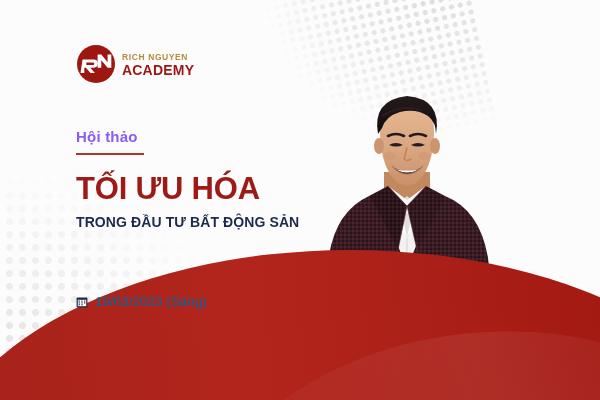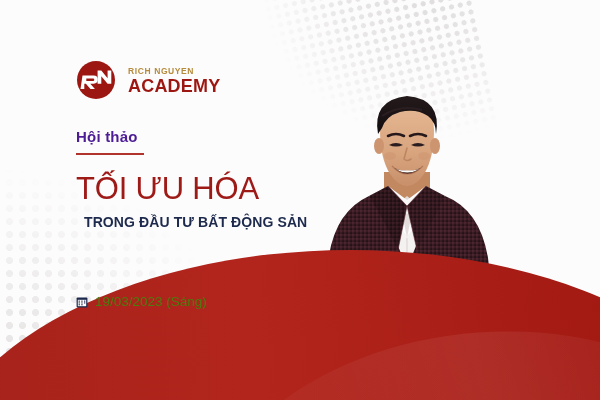--- a/index.html
+++ b/index.html
@@ -128,24 +128,24 @@
     border-radius: 50% 50% 0 0 / 70% 70% 0 0;
     transform: rotate(-4deg);
     pointer-events: none;
   }
 
   
 
   .logo {
     position: absolute;
     left: 76px;
-    top: 60px;
+    top: 44px;
     display: flex;
     align-items: center;
-    gap: 12px;
+    gap: 6px;
   }
 
   .logo-mark {
     width: 40px;
     height: 40px;
     flex: 0 0 auto;
   }
 
   .logo-words {
     display: flex;
@@ -156,89 +156,89 @@
 
   .logo-line1 {
     font-size: 8.5px;
     font-weight: bold;
     letter-spacing: .6px;
     color: #b58b3c;
     white-space: nowrap;
   }
 
   .logo-line2 {
-    font-size: 18px;
+    font-size: 14px;
     font-weight: bold;
     letter-spacing: .2px;
     color: #9c1712;
     white-space: nowrap;
     margin-top: 2px;
   }
 
   
 
   .copy {
     position: absolute;
     left: 76px;
     top: 128px;
     width: 300px;
   }
 
   .eyebrow {
     font-size: 15px;
     font-weight: bold;
-    color: #4c1d95;
+    color: #8b5cf6;
     letter-spacing: .2px;
     margin: 0;
   }
 
   .eyebrow-rule {
     width: 68px;
     height: 2px;
     background: #b0342c;
     margin: 8px 0 0 0;
   }
 
   .headline {
     margin: 16px 0 0 0;
     font-size: 31px;
     line-height: 1.16;
-    font-weight: normal;
+    font-weight: bold;
     color: #9e1a17;
     letter-spacing: -0.2px;
   }
 
   .headline-line {
     display: block;
     white-space: nowrap;
   }
 
   .subhead {
-    margin: 7px 0 0 8px;
+    margin: 7px 0 0 0;
     font-size: 14px;
     font-weight: bold;
     color: #1d2a4d;
     letter-spacing: .1px;
     white-space: nowrap;
   }
 
   
 
   .details {
     position: absolute;
     left: 76px;
     top: 294px;
   }
 
   .detail-row {
     display: flex;
     align-items: center;
     gap: 7px;
     font-size: 13.5px;
-    color: #4d7c0f;
+    color: #0369a1;
     margin-bottom: 8px;
     white-space: nowrap;
   }
 
   .detail-row .glyph {
     width: 12px;
     height: 14px;
     flex: 0 0 auto;
     display: inline-flex;
     align-items: center;

